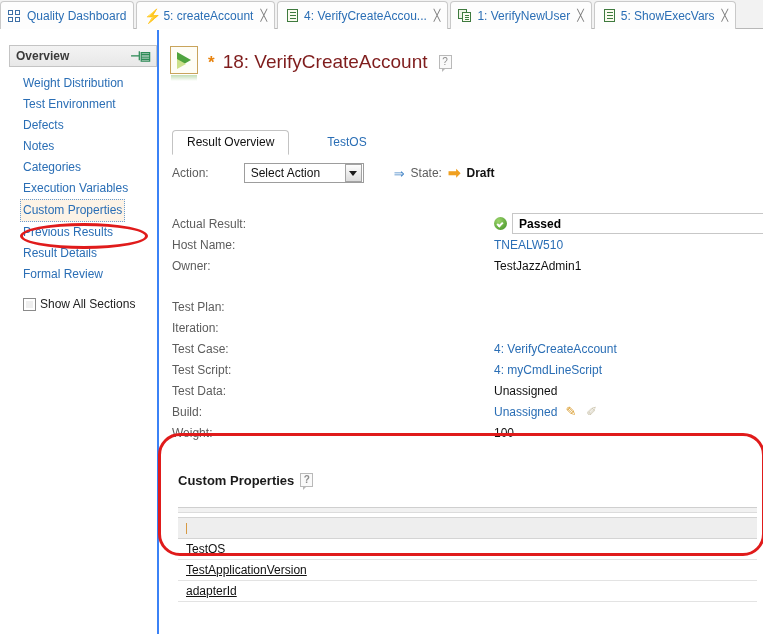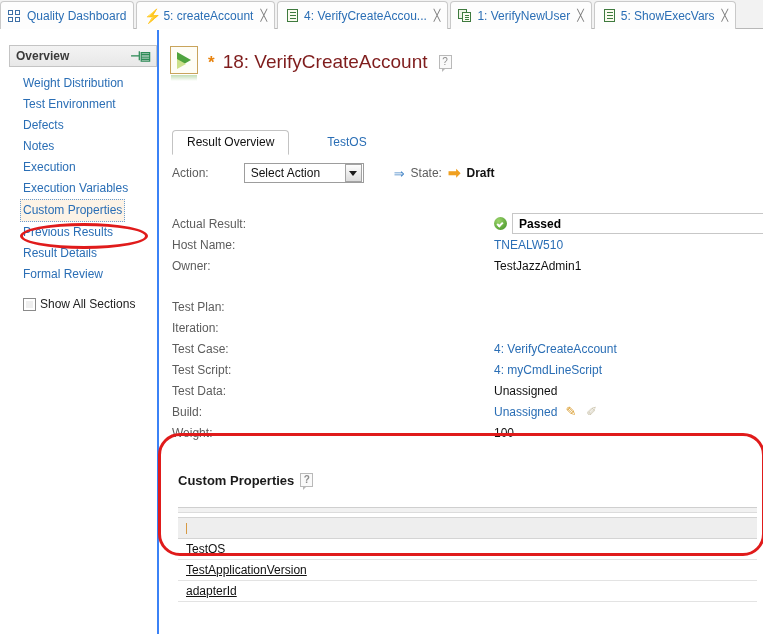--- a/index.html
+++ b/index.html
@@ -324,21 +324,21 @@
     <div class="sidebar-inner">
       <div class="side-header">
         <span>Overview</span>
         <span class="pin-icon">⊣▤</span>
       </div>
       <div class="side-links">
         <a class="side-link">Weight Distribution</a>
         <a class="side-link">Test Environment</a>
         <a class="side-link">Defects</a>
         <a class="side-link">Notes</a>
-        <a class="side-link">Execution</a>
+        <a class="side-link">Categories</a>
         <a class="side-link">Execution Variables</a>
         <a class="side-link selected">Custom Properties</a>
         <a class="side-link">Previous Results</a>
         <a class="side-link">Result Details</a>
         <a class="side-link">Formal Review</a>
       </div>
       <div class="show-all">
         <span class="chk"></span>
         <span>Show All Sections</span>
       </div>

